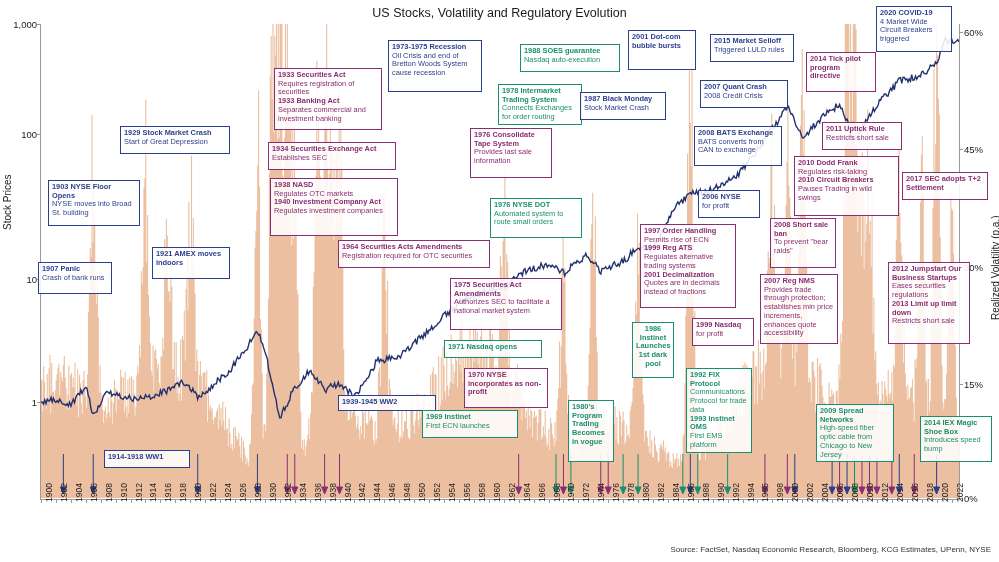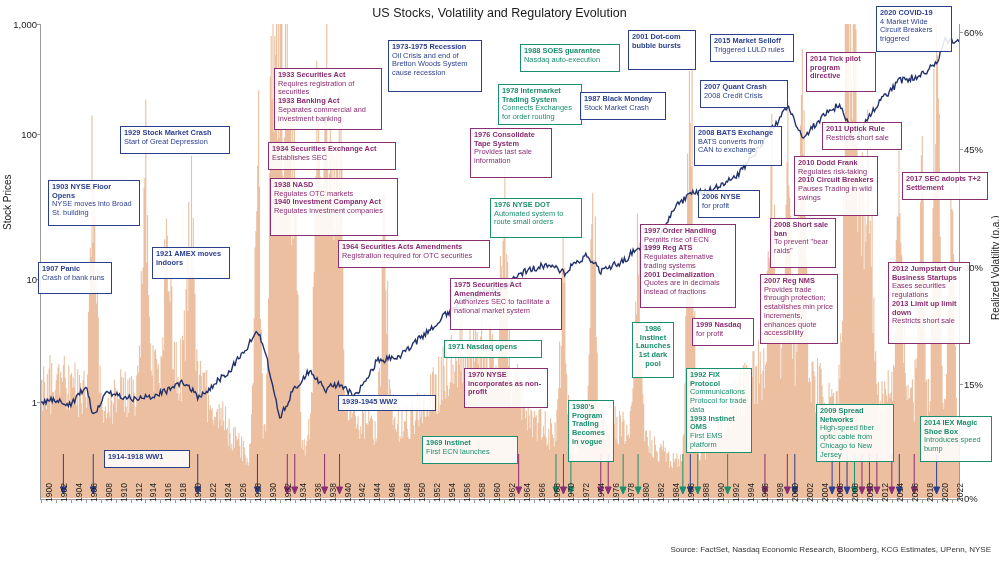--- a/index.html
+++ b/index.html
@@ -284,21 +284,21 @@
         <div style="font-weight: bold;">1940 Investment Company Act</div>
         <div>Regulates investment companies</div>
       </div>
       <div class="note n-evt" style="left: 338px; top: 395px; width: 98px; min-height: 16px;">
         <div style="font-weight: bold;">1939-1945 WW2</div>
       </div>
       <div class="note n-reg" style="left: 338px; top: 240px; width: 152px; min-height: 28px;">
         <div style="font-weight: bold;">1964 Securities Acts Amendments</div>
         <div>Registration required for OTC securities</div>
       </div>
-      <div class="note n-tech" style="left: 422px; top: 436px; width: 96px; min-height: 28px;">
+      <div class="note n-tech" style="left: 422px; top: 410px; width: 96px; min-height: 28px;">
         <div style="font-weight: bold;">1969 Instinet</div>
         <div>First ECN launches</div>
       </div>
       <div class="note n-reg" style="left: 464px; top: 368px; width: 84px; min-height: 40px;">
         <div style="font-weight: bold;">1970 NYSE incorporates as non-profit</div>
       </div>
       <div class="note n-tech" style="left: 444px; top: 340px; width: 98px; min-height: 18px;">
         <div style="font-weight: bold;">1971 Nasdaq opens</div>
       </div>
       <div class="note n-evt" style="left: 388px; top: 40px; width: 94px; min-height: 52px;">
@@ -373,21 +373,21 @@
         <div>BATS converts from CAN to exchange</div>
       </div>
       <div class="note n-reg" style="left: 770px; top: 218px; width: 66px; min-height: 50px;">
         <div style="font-weight: bold;">2008 Short sale ban</div>
         <div>To prevent "bear raids"</div>
       </div>
       <div class="note n-tech" style="left: 816px; top: 404px; width: 78px; min-height: 56px;">
         <div style="font-weight: bold;">2009 Spread Networks</div>
         <div>High-speed fiber optic cable from Chicago to New Jersey</div>
       </div>
-      <div class="note n-reg" style="left: 794px; top: 156px; width: 84px; min-height: 60px;">
+      <div class="note n-reg" style="left: 794px; top: 156px; width: 105px; min-height: 60px;">
         <div style="font-weight: bold;">2010 Dodd Frank</div>
         <div>Regulates risk-taking</div>
         <div style="font-weight: bold;">2010 Circuit Breakers</div>
         <div>Pauses Trading in wild swings</div>
       </div>
       <div class="note n-reg" style="left: 822px; top: 122px; width: 80px; min-height: 28px;">
         <div style="font-weight: bold;">2011 Uptick Rule</div>
         <div>Restricts short sale</div>
       </div>
       <div class="note n-reg" style="left: 888px; top: 262px; width: 82px; min-height: 82px;">

